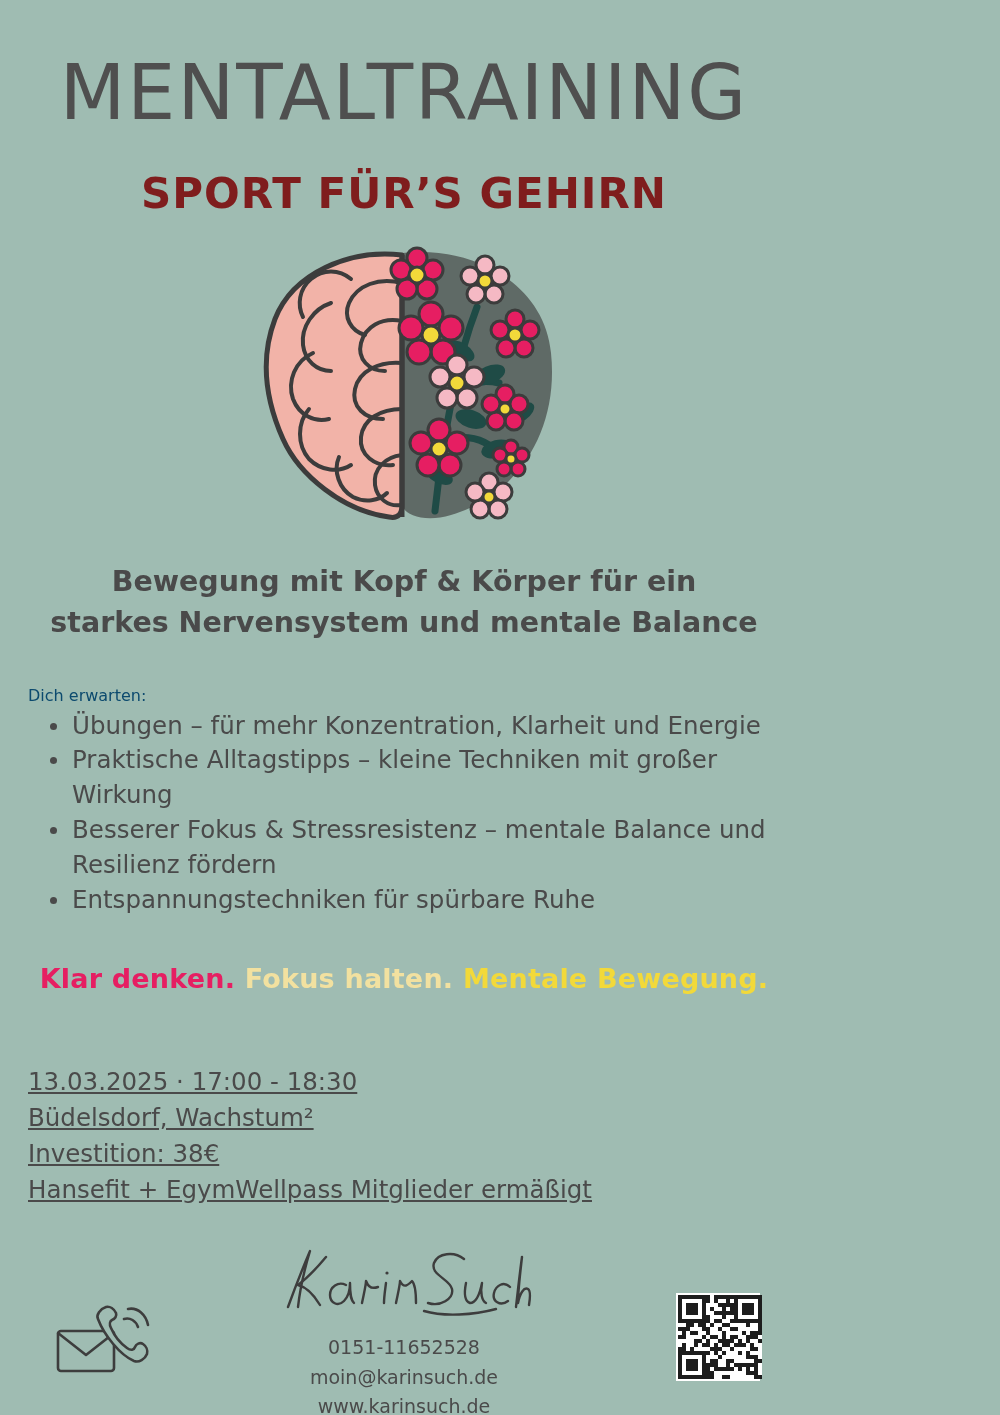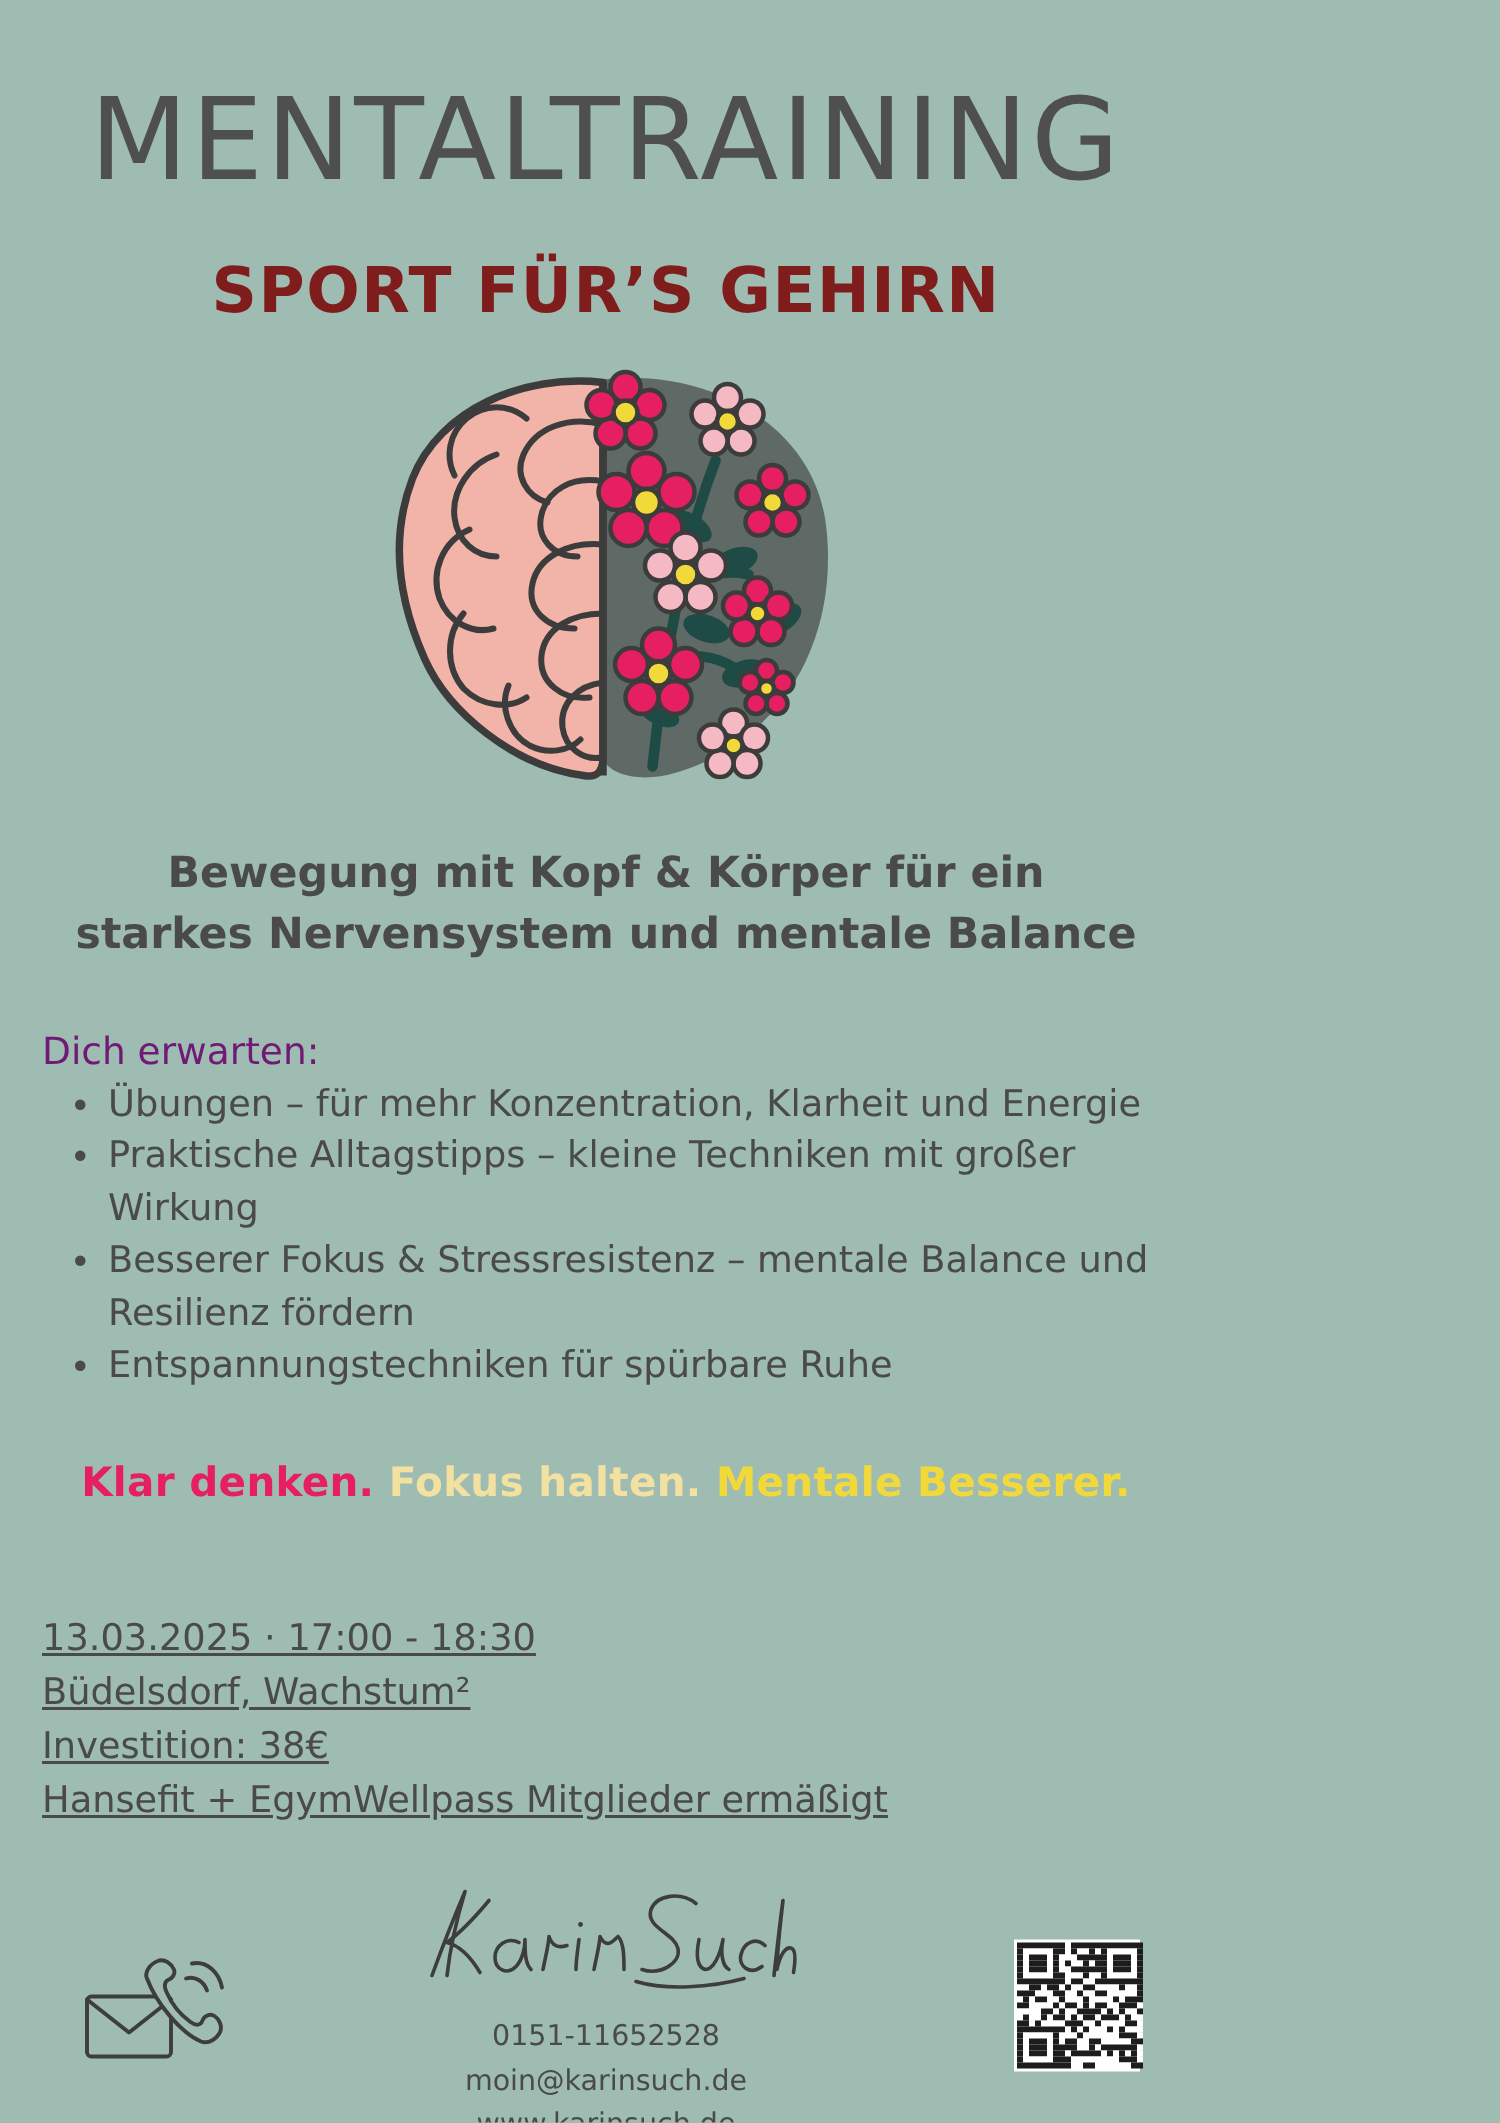--- a/index.html
+++ b/index.html
@@ -66,22 +66,22 @@
     line-height: 1.45;
     margin: 18px auto 0;
     width: 800px;
   }
 
   
   .expect-block {
     margin: 42px 0 0 28px;
   }
   .expect-title {
-    font-size: 25px;
-    color: #701a75;
+    font-size: 16px;
+    color: #0c4a6e;
     margin-bottom: 4px;
   }
   ul.expect-list {
     list-style: none;
     margin: 0;
     padding: 0;
   }
   ul.expect-list li {
     position: relative;
     font-size: 24.5px;
@@ -321,21 +321,21 @@
       <li>Übungen – für mehr Konzentration, Klarheit und Energie</li>
       <li>Praktische Alltagstipps – kleine Techniken mit großer Wirkung</li>
       <li>Besserer Fokus &amp; Stressresistenz – mentale Balance und Resilienz fördern</li>
       <li>Entspannungstechniken für spürbare Ruhe</li>
     </ul>
   </div>
 
   <div class="slogan">
     <span class="s1">Klar denken.</span>
     <span class="s2">Fokus halten.</span>
-    <span class="s3">Mentale Besserer.</span>
+    <span class="s3">Mentale Bewegung.</span>
   </div>
 
   <div class="details">
     <div>13.03.2025 · 17:00 - 18:30</div>
     <div>Büdelsdorf,  Wachstum²</div>
     <div>Investition: 38€</div>
     <div>Hansefit + EgymWellpass Mitglieder ermäßigt</div>
   </div>
 
   <div class="signature">

